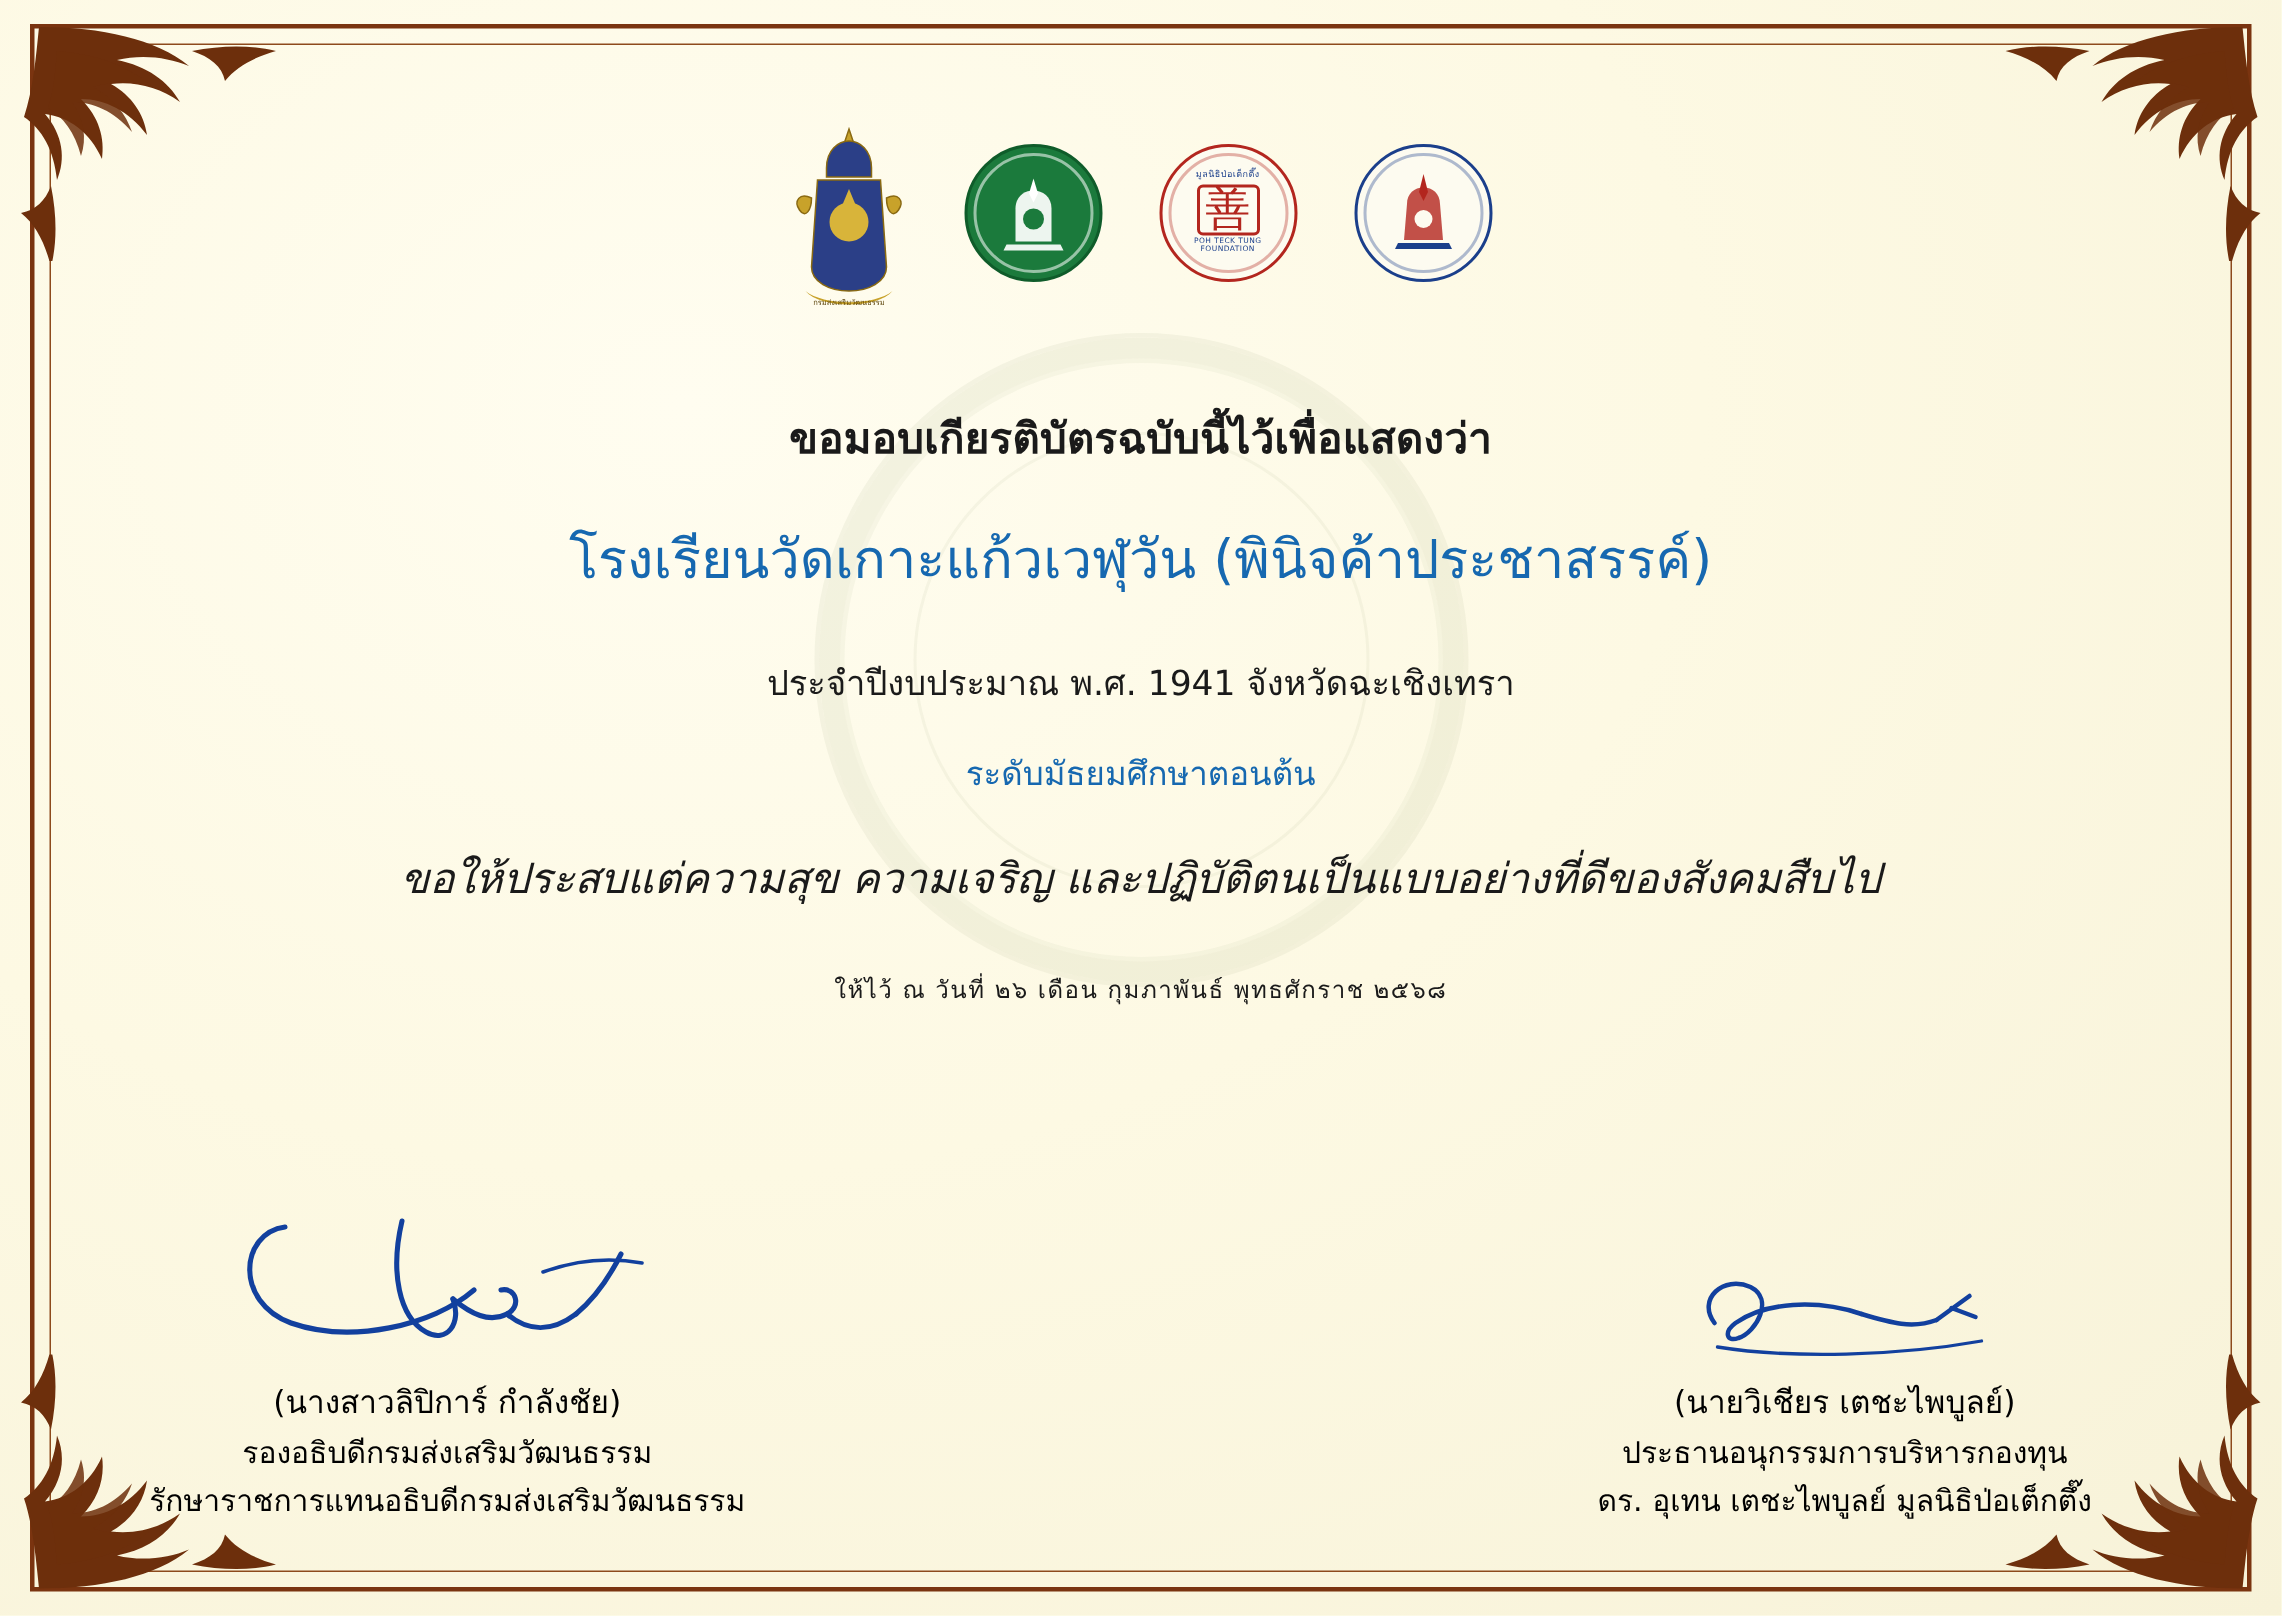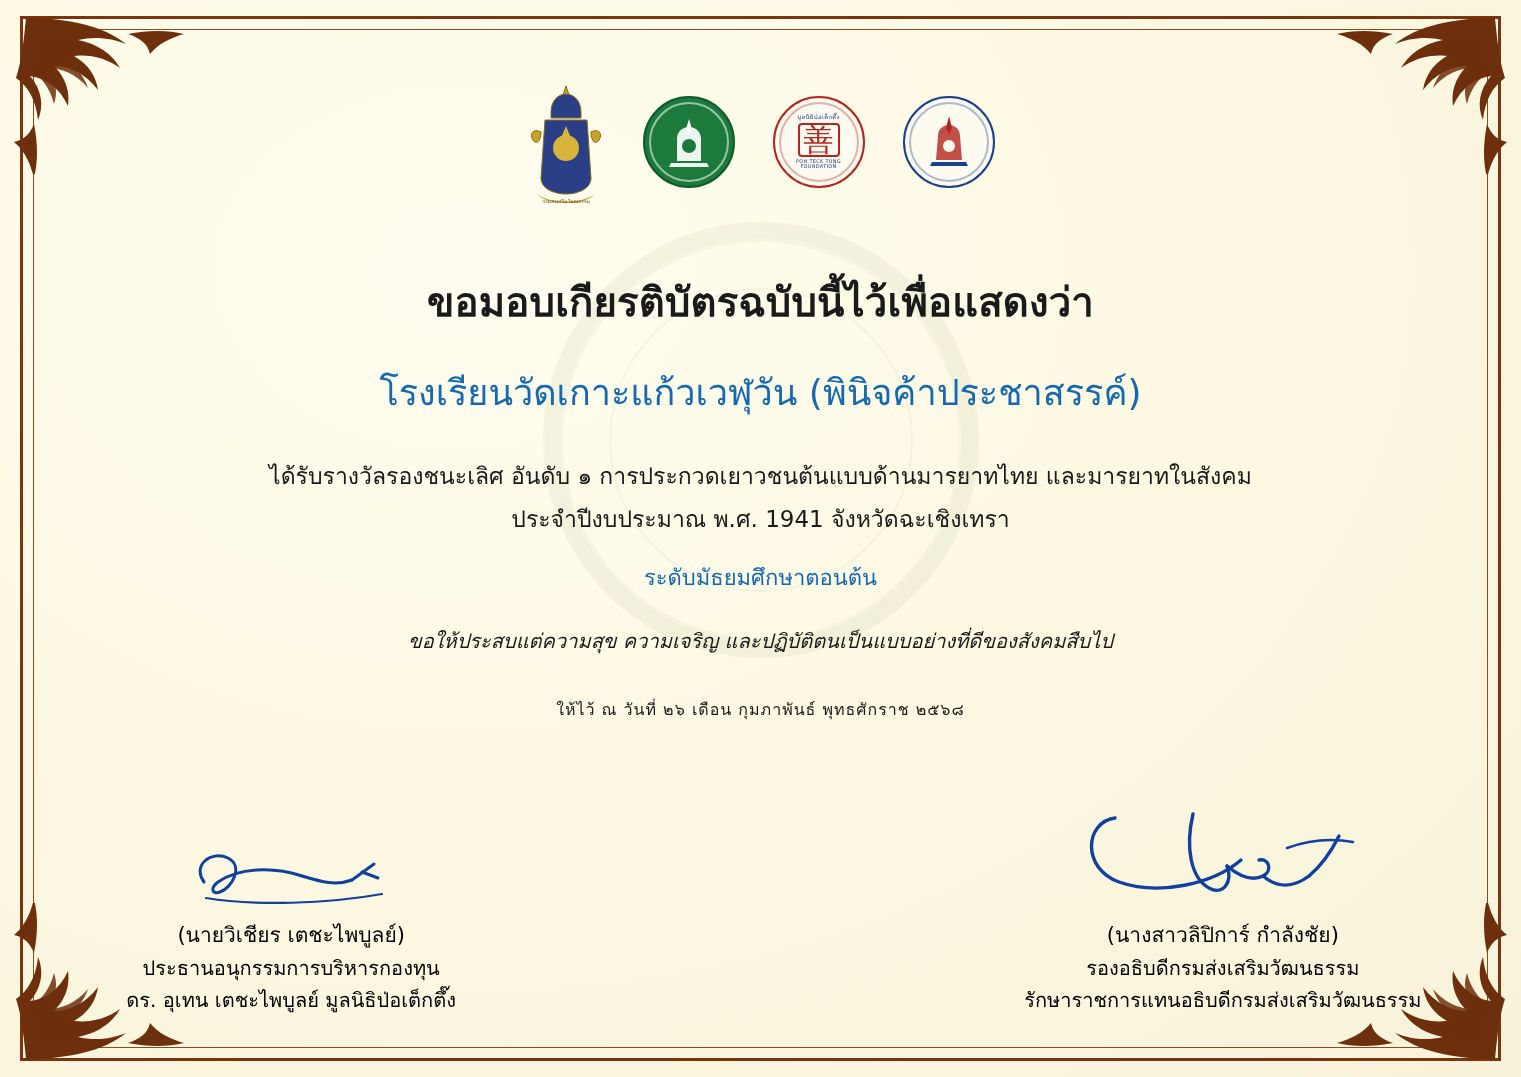--- a/index.html
+++ b/index.html
@@ -120,21 +120,21 @@
 
   
   .content {
     position: absolute;
     left: 90px; right: 90px;
     top: 270px;
     text-align: center;
     color: #1a1a1a;
   }
   .line-head {
-    font-size: 40px;
+    font-size: 28px;
     font-weight: 700;
     letter-spacing: .2px;
     margin-bottom: 30px;
   }
   .line-school {
     font-size: 36px;
     font-weight: 400;
     color: #1668b0;
     margin-bottom: 34px;
   }
@@ -142,21 +142,21 @@
     font-size: 23px;
     line-height: 1.85;
     color: #1a1a1a;
   }
   .line-level {
     font-size: 22px;
     color: #1668b0;
     margin-top: 20px;
   }
   .line-wish {
-    font-size: 20px;
+    font-size: 28px;
     font-style: italic;
     margin-top: 30px;
   }
   .line-date {
     font-size: 16px;
     margin-top: 40px;
     letter-spacing: 1px;
   }
 
   
@@ -291,60 +291,59 @@
           <circle cx="27" cy="34" r="6" fill="#fdfbf0"></circle>
         </svg>
       </div>
     </div>
 
   </div>
 
   <div class="content">
     <div class="line-head">ขอมอบเกียรติบัตรฉบับนี้ไว้เพื่อแสดงว่า</div>
     <div class="line-school">โรงเรียนวัดเกาะแก้วเวฬุวัน (พินิจค้าประชาสรรค์)</div>
-    <div class="line-body">ได้รับรางวัลรองชนะเลิศ อันดับ ๑ การประกวดเยาวชนต้นแบบด้านมารยาทไทย และมารยาทในสังคม</div>
     <div class="line-body">ประจำปีงบประมาณ พ.ศ. 1941 จังหวัดฉะเชิงเทรา</div>
     <div class="line-level">ระดับมัธยมศึกษาตอนต้น</div>
     <div class="line-wish">ขอให้ประสบแต่ความสุข ความเจริญ และปฏิบัติตนเป็นแบบอย่างที่ดีของสังคมสืบไป</div>
     <div class="line-date">ให้ไว้  ณ  วันที่ ๒๖  เดือน  กุมภาพันธ์  พุทธศักราช  ๒๕๖๘</div>
   </div>
 
   <div class="signatures">
-
-    <div class="sig-block">
-      <div class="sig-mark">
-        <svg width="230" height="80" viewBox="0 0 230 80">
-          <g fill="none" stroke="#12409e" stroke-width="3" stroke-linecap="round">
-            <path d="M28 46 C16 30 34 14 52 22 C68 30 56 52 44 56 C36 59 34 52 42 46 C62 32 96 30 126 40"></path>
-            <path d="M126 40 C146 46 160 50 176 44"></path>
-            <path d="M176 44 L198 28"></path>
-            <path d="M186 36 L202 42"></path>
-            <path d="M30 62 C80 70 150 68 206 58" stroke-width="2.2"></path>
-          </g>
-        </svg>
-      </div>
-      <div class="sig-name">(นายวิเชียร เตชะไพบูลย์)</div>
-      <div class="sig-role">ประธานอนุกรรมการบริหารกองทุน</div>
-      <div class="sig-role">ดร. อุเทน เตชะไพบูลย์ มูลนิธิป่อเต็กตึ๊ง</div>
-    </div>
 
     <div class="sig-block center">
       <div class="sig-mark">
         <svg width="300" height="120" viewBox="0 0 300 120">
           <g fill="none" stroke="#12409e" stroke-width="3.4" stroke-linecap="round">
             <path d="M42 22 C12 26 8 72 46 86 C86 100 140 88 168 64"></path>
             <path d="M120 18 C112 52 118 82 136 92 C150 100 160 86 154 70"></path>
             <path d="M154 70 C166 80 178 86 190 80 C200 75 196 62 186 64"></path>
             <path d="M190 80 C204 92 220 92 236 80"></path>
             <path d="M236 80 C248 70 258 56 266 40"></path>
             <path d="M214 52 C236 44 258 42 280 46" stroke-width="2.4"></path>
           </g>
         </svg>
       </div>
       <div class="sig-name">(นางสาวลิปิการ์  กำลังชัย)</div>
       <div class="sig-role">รองอธิบดีกรมส่งเสริมวัฒนธรรม</div>
       <div class="sig-role">รักษาราชการแทนอธิบดีกรมส่งเสริมวัฒนธรรม</div>
     </div>
 
+    <div class="sig-block">
+      <div class="sig-mark">
+        <svg width="230" height="80" viewBox="0 0 230 80">
+          <g fill="none" stroke="#12409e" stroke-width="3" stroke-linecap="round">
+            <path d="M28 46 C16 30 34 14 52 22 C68 30 56 52 44 56 C36 59 34 52 42 46 C62 32 96 30 126 40"></path>
+            <path d="M126 40 C146 46 160 50 176 44"></path>
+            <path d="M176 44 L198 28"></path>
+            <path d="M186 36 L202 42"></path>
+            <path d="M30 62 C80 70 150 68 206 58" stroke-width="2.2"></path>
+          </g>
+        </svg>
+      </div>
+      <div class="sig-name">(นายวิเชียร เตชะไพบูลย์)</div>
+      <div class="sig-role">ประธานอนุกรรมการบริหารกองทุน</div>
+      <div class="sig-role">ดร. อุเทน เตชะไพบูลย์ มูลนิธิป่อเต็กตึ๊ง</div>
+    </div>
+
 
   </div>
 
 </div>
 
 </body></html>

